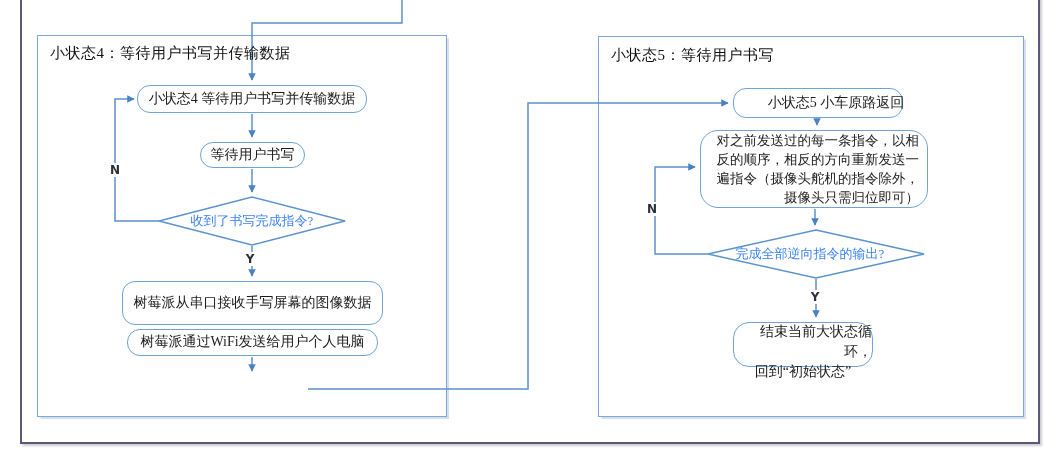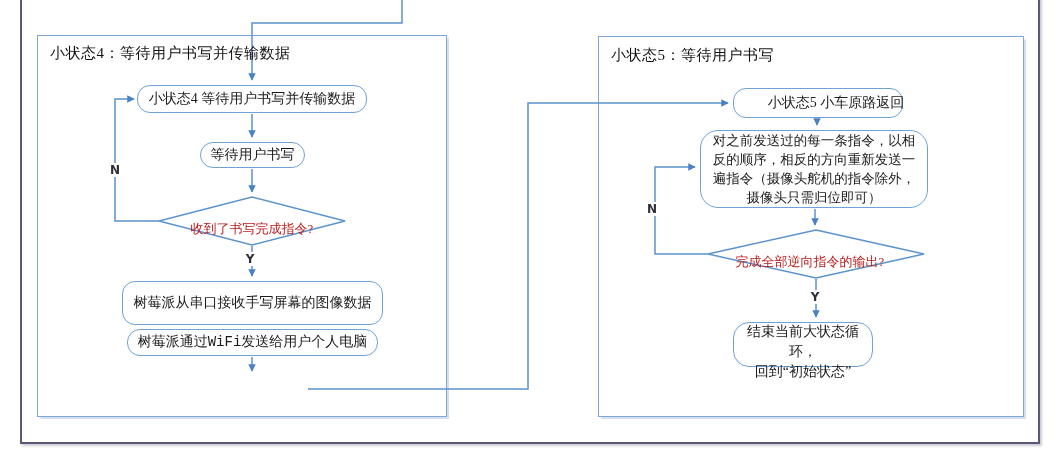--- a/index.html
+++ b/index.html
@@ -23,38 +23,38 @@
   #group5{left:598px;top:36px;width:424px;height:379px;}
   .group-title{
     position:absolute;font-size:15px;color:#111;letter-spacing:.5px;white-space:nowrap;
   }
   #group4-title{left:50px;top:44px;}
   #group5-title{left:611px;top:46px;}
   
   .node{
     position:absolute;display:flex;align-items:center;justify-content:center;
     background:#fff;border:1.4px solid #6fa3d6;border-radius:13px;
-    font-size:14px;color:#1b1b1b;text-align:center;white-space:nowrap;
+    font-size:14px;color:#1b1b1b;text-align:right;white-space:nowrap;
     line-height:1.15;box-sizing:border-box;
   }
   .node.multiline{white-space:normal;}
   #node-s4{left:137px;top:85px;width:230px;height:28px;}
   #node-wait{left:200px;top:142px;width:105px;height:26px;}
   #node-recv{left:122px;top:281px;width:261px;height:44px;}
-  #node-wifi{left:127px;top:329px;width:251px;height:27px;font-family:Liberation Mono, monospace;}
+  #node-wifi{left:127px;top:329px;width:251px;height:27px;}
   #node-goto5{left:203px;top:376px;width:104px;height:26px;}
   #node-s5{left:733px;top:88px;width:170px;height:30px;padding-left:36px;}
   #node-reverse{left:700px;top:130px;width:228px;height:78px;border-radius:18px;
     font-size:13.5px;line-height:19px;padding:12px 8px;}
   #node-end{left:733px;top:322px;width:140px;height:45px;border-radius:16px;
     line-height:20px;padding-top:15px;}
   
   .decision-label{
     position:absolute;display:flex;align-items:center;justify-content:center;
-    font-size:13px;color:#b91c1c;white-space:nowrap;pointer-events:none;margin-top:8px;
+    font-size:13px;color:#3b82f6;white-space:nowrap;pointer-events:none;
   }
   #decision1-label{left:162px;top:210px;width:180px;height:22px;}
   #decision2-label{left:704px;top:243px;width:212px;height:22px;}
   
   .branch-label{
     position:absolute;background:#fff;padding:0 2px;
     font-family:"DejaVu Sans","Liberation Sans",sans-serif;
     font-size:12px;font-weight:bold;color:#2e2e3a;
     transform:translate(-50%,-50%);line-height:14px;
   }

